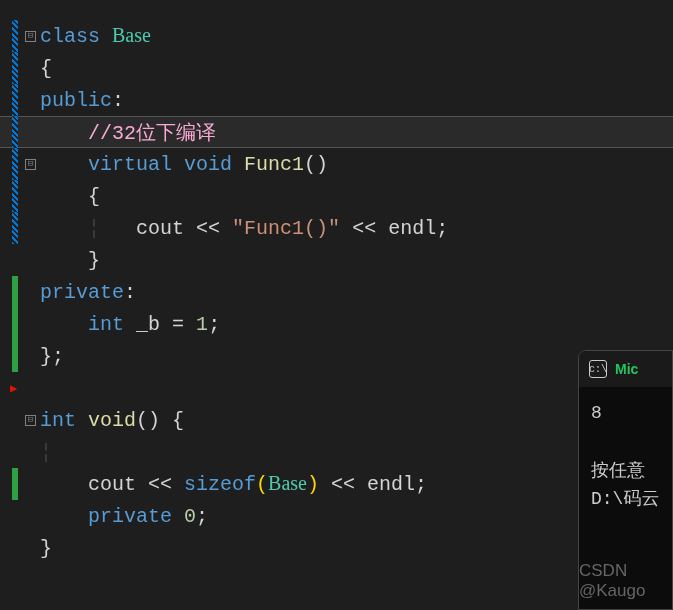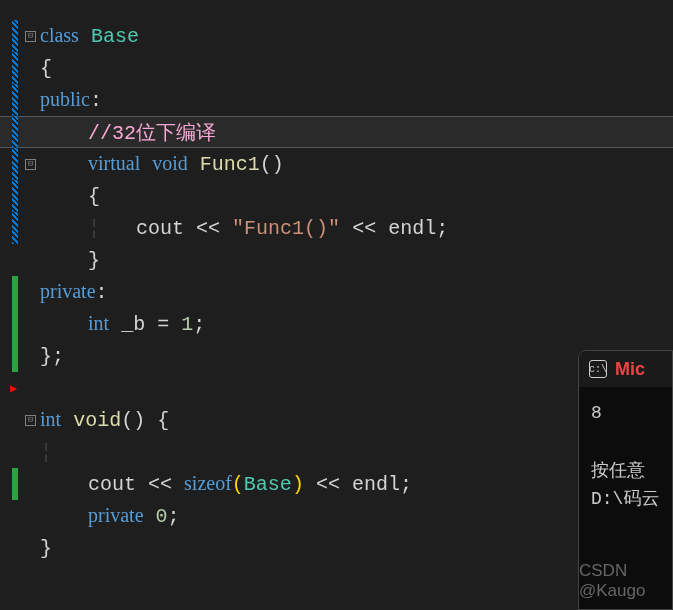--- a/index.html
+++ b/index.html
@@ -61,22 +61,22 @@
 .breakpoint-arrow {
   position: absolute;
   left: 10px;
   color: #e51400;
   font-size: 12px;
 }
 .code {
   white-space: pre;
   color: #d4d4d4;
 }
-.kw-blue { color: #569cd6; font-family: Liberation Serif, serif; }
-.type-green { color: #4ec9b0; }
+.kw-blue { color: #569cd6; }
+.type-green { color: #4ec9b0; font-family: Liberation Serif, serif; }
 .func-yellow { color: #dcdcaa; }
 .comment { color: #f9a8d4; }
 .string { color: #ce9178; }
 .number { color: #b5cea8; }
 .op { color: #d4d4d4; }
 .punct { color: #d4d4d4; }
 .paren-yellow { color: #ffd700; }
 .highlight-line {
   background: #2a2a2a;
   border-top: 1px solid #555;
@@ -106,22 +106,22 @@
   height: 18px;
   border: 1px solid #ccc;
   border-radius: 3px;
   display: flex;
   align-items: center;
   justify-content: center;
   font-size: 10px;
   color: #ccc;
 }
 .console-title {
-  color: #ef4444;
-  font-size: 18px;
+  color: #22c55e;
+  font-size: 14px;
   font-weight: bold;
   font-family: sans-serif;
 }
 .console-body {
   padding: 12px;
   color: #cccccc;
   font-size: 18px;
   line-height: 1.6;
 }
 .console-watermark {

